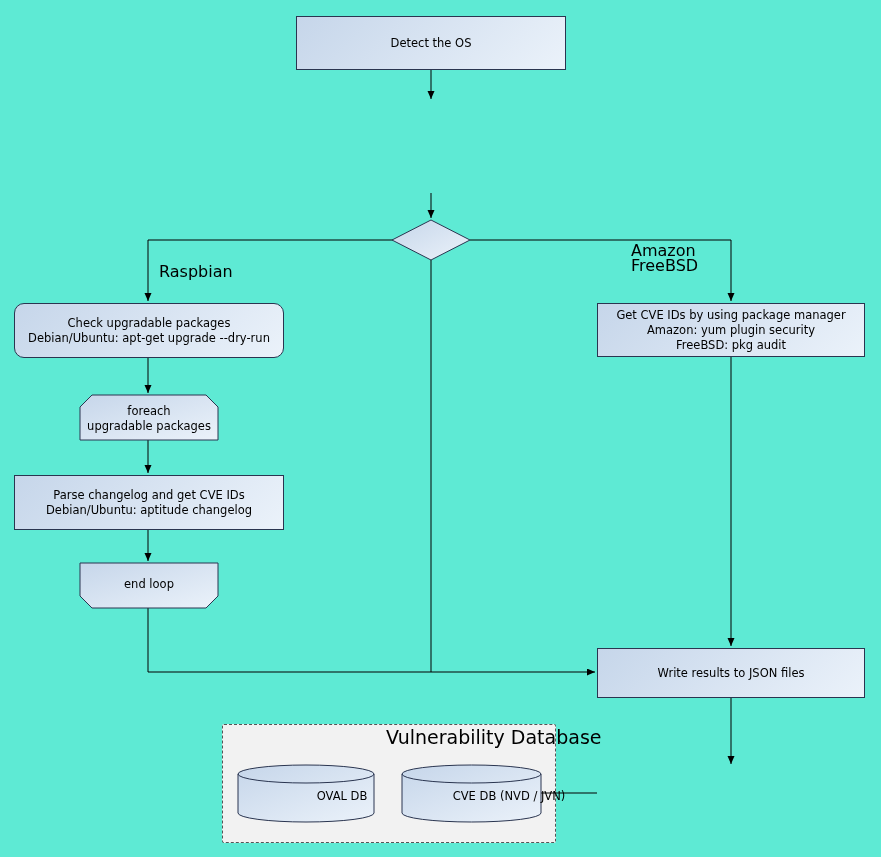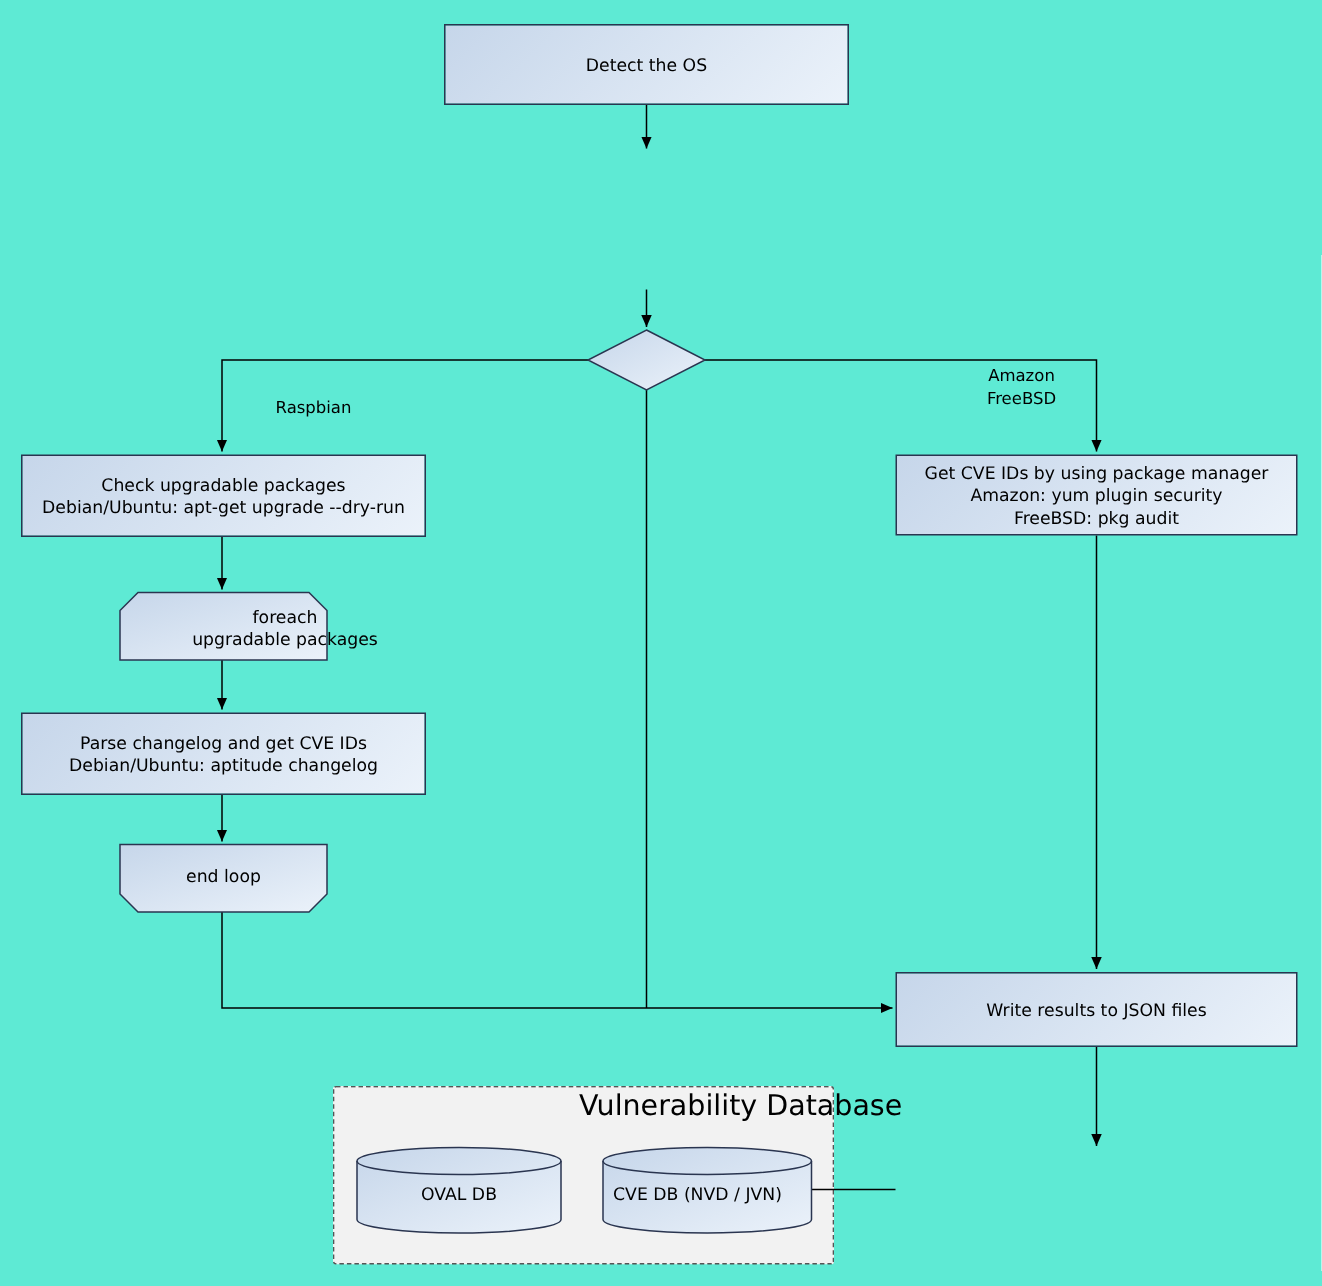--- a/index.html
+++ b/index.html
@@ -14,22 +14,22 @@
     text-align:center;white-space:pre-line;
     font-size:11.5px;line-height:15px;
     background:linear-gradient(135deg,var(--node-fill-start,#c6d6ea),var(--node-fill-end,#ebf2fa));
     border:1px solid var(--node-border,#2a3550);
   }
   .shape-label{
     position:absolute;display:flex;align-items:center;justify-content:center;
     text-align:center;white-space:pre-line;font-size:11.5px;line-height:15px;
   }
   .edge-label{
-    position:absolute;text-align:center;white-space:pre-line;
-    font-size:11px;line-height:15px;
+    position:absolute;white-space:pre-line;
+    font-size:16px;line-height:15px;
   }
   .db-container{
     position:absolute;left:222px;top:724px;width:334px;height:119px;box-sizing:border-box;
     background:var(--container-bg,#f2f2f2);
     border:1px dashed #555;border-radius:2px;
   }
   .db-title{position:absolute;left:386px;top:726px;font-size:19px;white-space:nowrap;}
   .shape{fill:url(#nodeGrad);stroke:var(--node-border,#2a3550);stroke-width:1;}
   .shape-line{fill:none;stroke:var(--node-border,#2a3550);stroke-width:1;}
   .edge{fill:none;stroke:#000;stroke-width:1;}
@@ -74,41 +74,41 @@
     <path class="shape" d="M238,774 A68,9 0 0 1 374,774 L374,813 A68,9 0 0 1 238,813 Z"></path>
     <path class="shape-line" d="M238,774 A68,9 0 0 0 374,774"></path>
 
     <path class="shape" d="M402,774 A69.5,9 0 0 1 541,774 L541,813 A69.5,9 0 0 1 402,813 Z"></path>
     <path class="shape-line" d="M402,774 A69.5,9 0 0 0 541,774"></path>
   </svg>
 
   <div class="node" style="left:296px;top:16px;width:270px;height:54px;">Detect the OS</div>
 
 
-  <div class="node" style="left:14px;top:303px;width:270px;height:55px;">Check upgradable packages
+  <div class="node" style="left:14px;top:303px;width:270px;height:55px;border-radius:10px;">Check upgradable packages
 Debian/Ubuntu: apt-get upgrade --dry-run</div>
 
   <div class="node" style="left:14px;top:475px;width:270px;height:55px;">Parse changelog and get CVE IDs
 Debian/Ubuntu: aptitude changelog</div>
 
   <div class="node" style="left:597px;top:303px;width:268px;height:54px;">Get CVE IDs by using package manager
 Amazon: yum plugin security
 FreeBSD: pkg audit</div>
 
   <div class="node" style="left:597px;top:648px;width:268px;height:50px;">Write results to JSON files</div>
 
 
-  <div class="shape-label" style="left:92px;top:397px;width:138px;height:43px;padding-left:29px;">foreach
+  <div class="shape-label" style="left:80px;top:397px;width:138px;height:43px;">foreach
 upgradable packages</div>
 
   <div class="shape-label" style="left:80px;top:563px;width:138px;height:43px;">end loop</div>
 
-  <div class="shape-label" style="left:238px;top:774px;width:136px;height:44px;">OVAL DB</div>
+  <div class="shape-label" style="left:238px;top:774px;width:136px;height:44px;padding-left:36px;">OVAL DB</div>
 
-  <div class="shape-label" style="left:402px;top:774px;width:126px;height:44px;">CVE DB (NVD / JVN)</div>
+  <div class="shape-label" style="left:402px;top:774px;width:126px;height:44px;padding-left:44px;">CVE DB (NVD / JVN)</div>
 
   <div class="edge-label" style="left:159px;top:264px;width:100px;">Raspbian</div>
 
 
   <div class="edge-label" style="left:631px;top:243px;width:100px;">Amazon
 FreeBSD</div>
 
   <div class="db-title">Vulnerability Database</div>
 
 </div>

